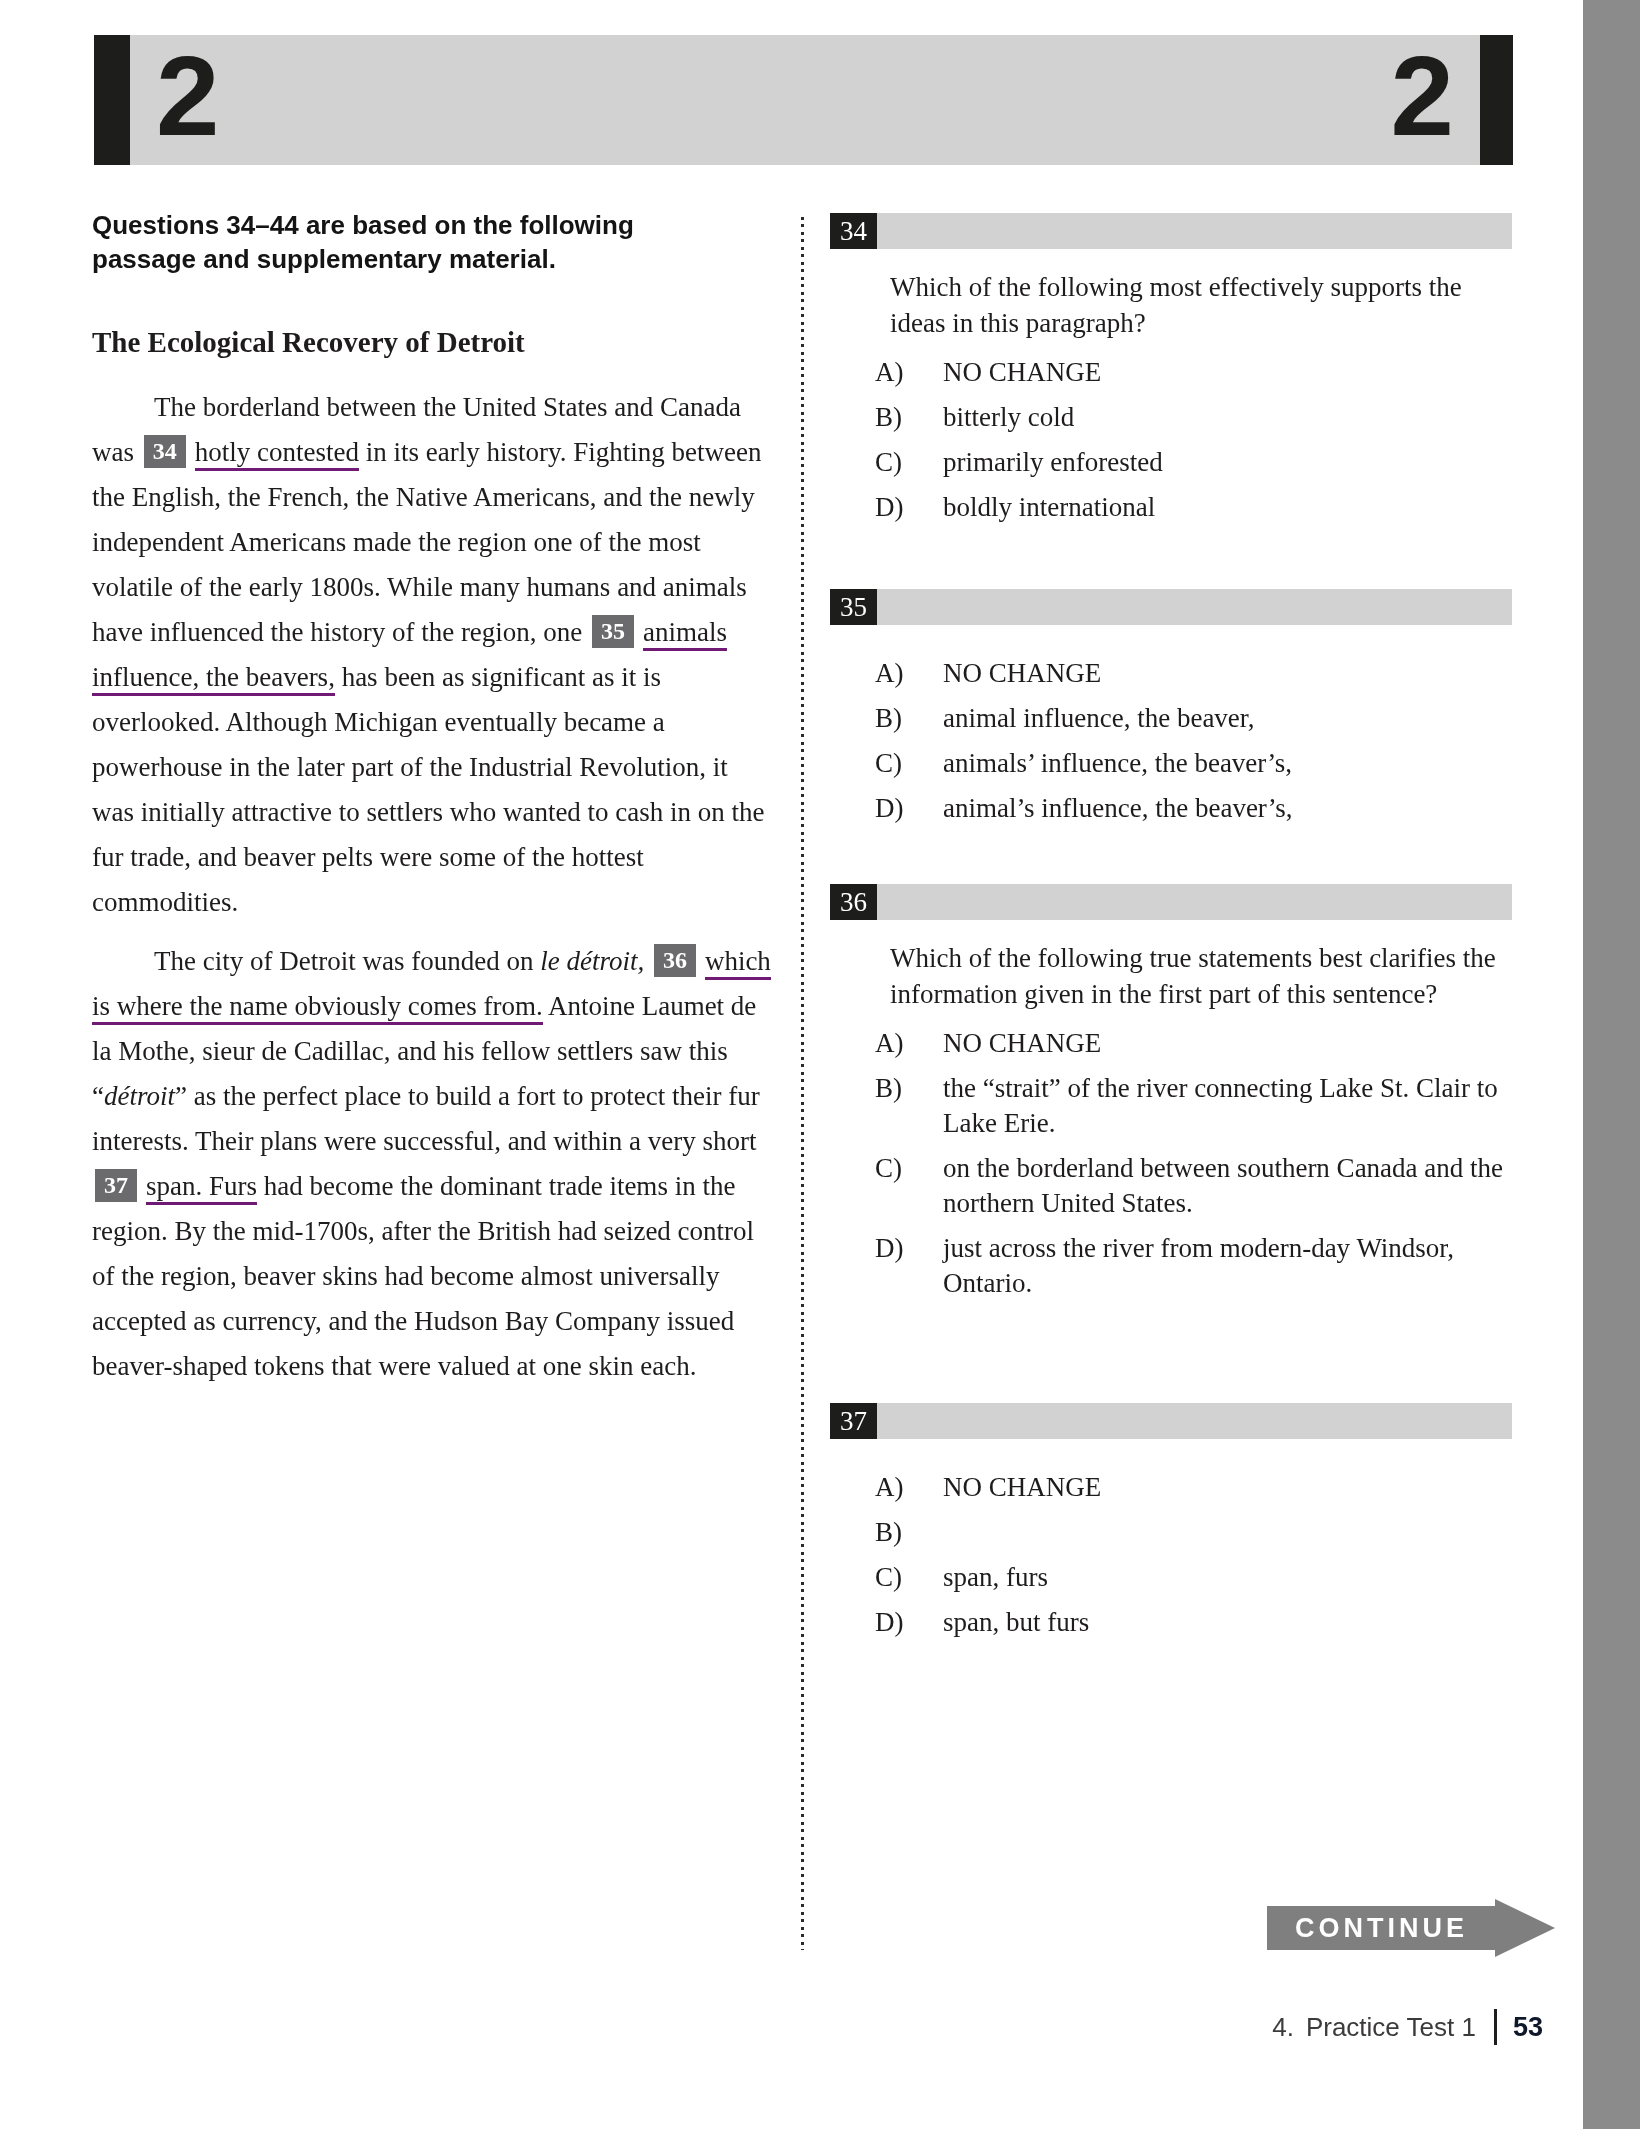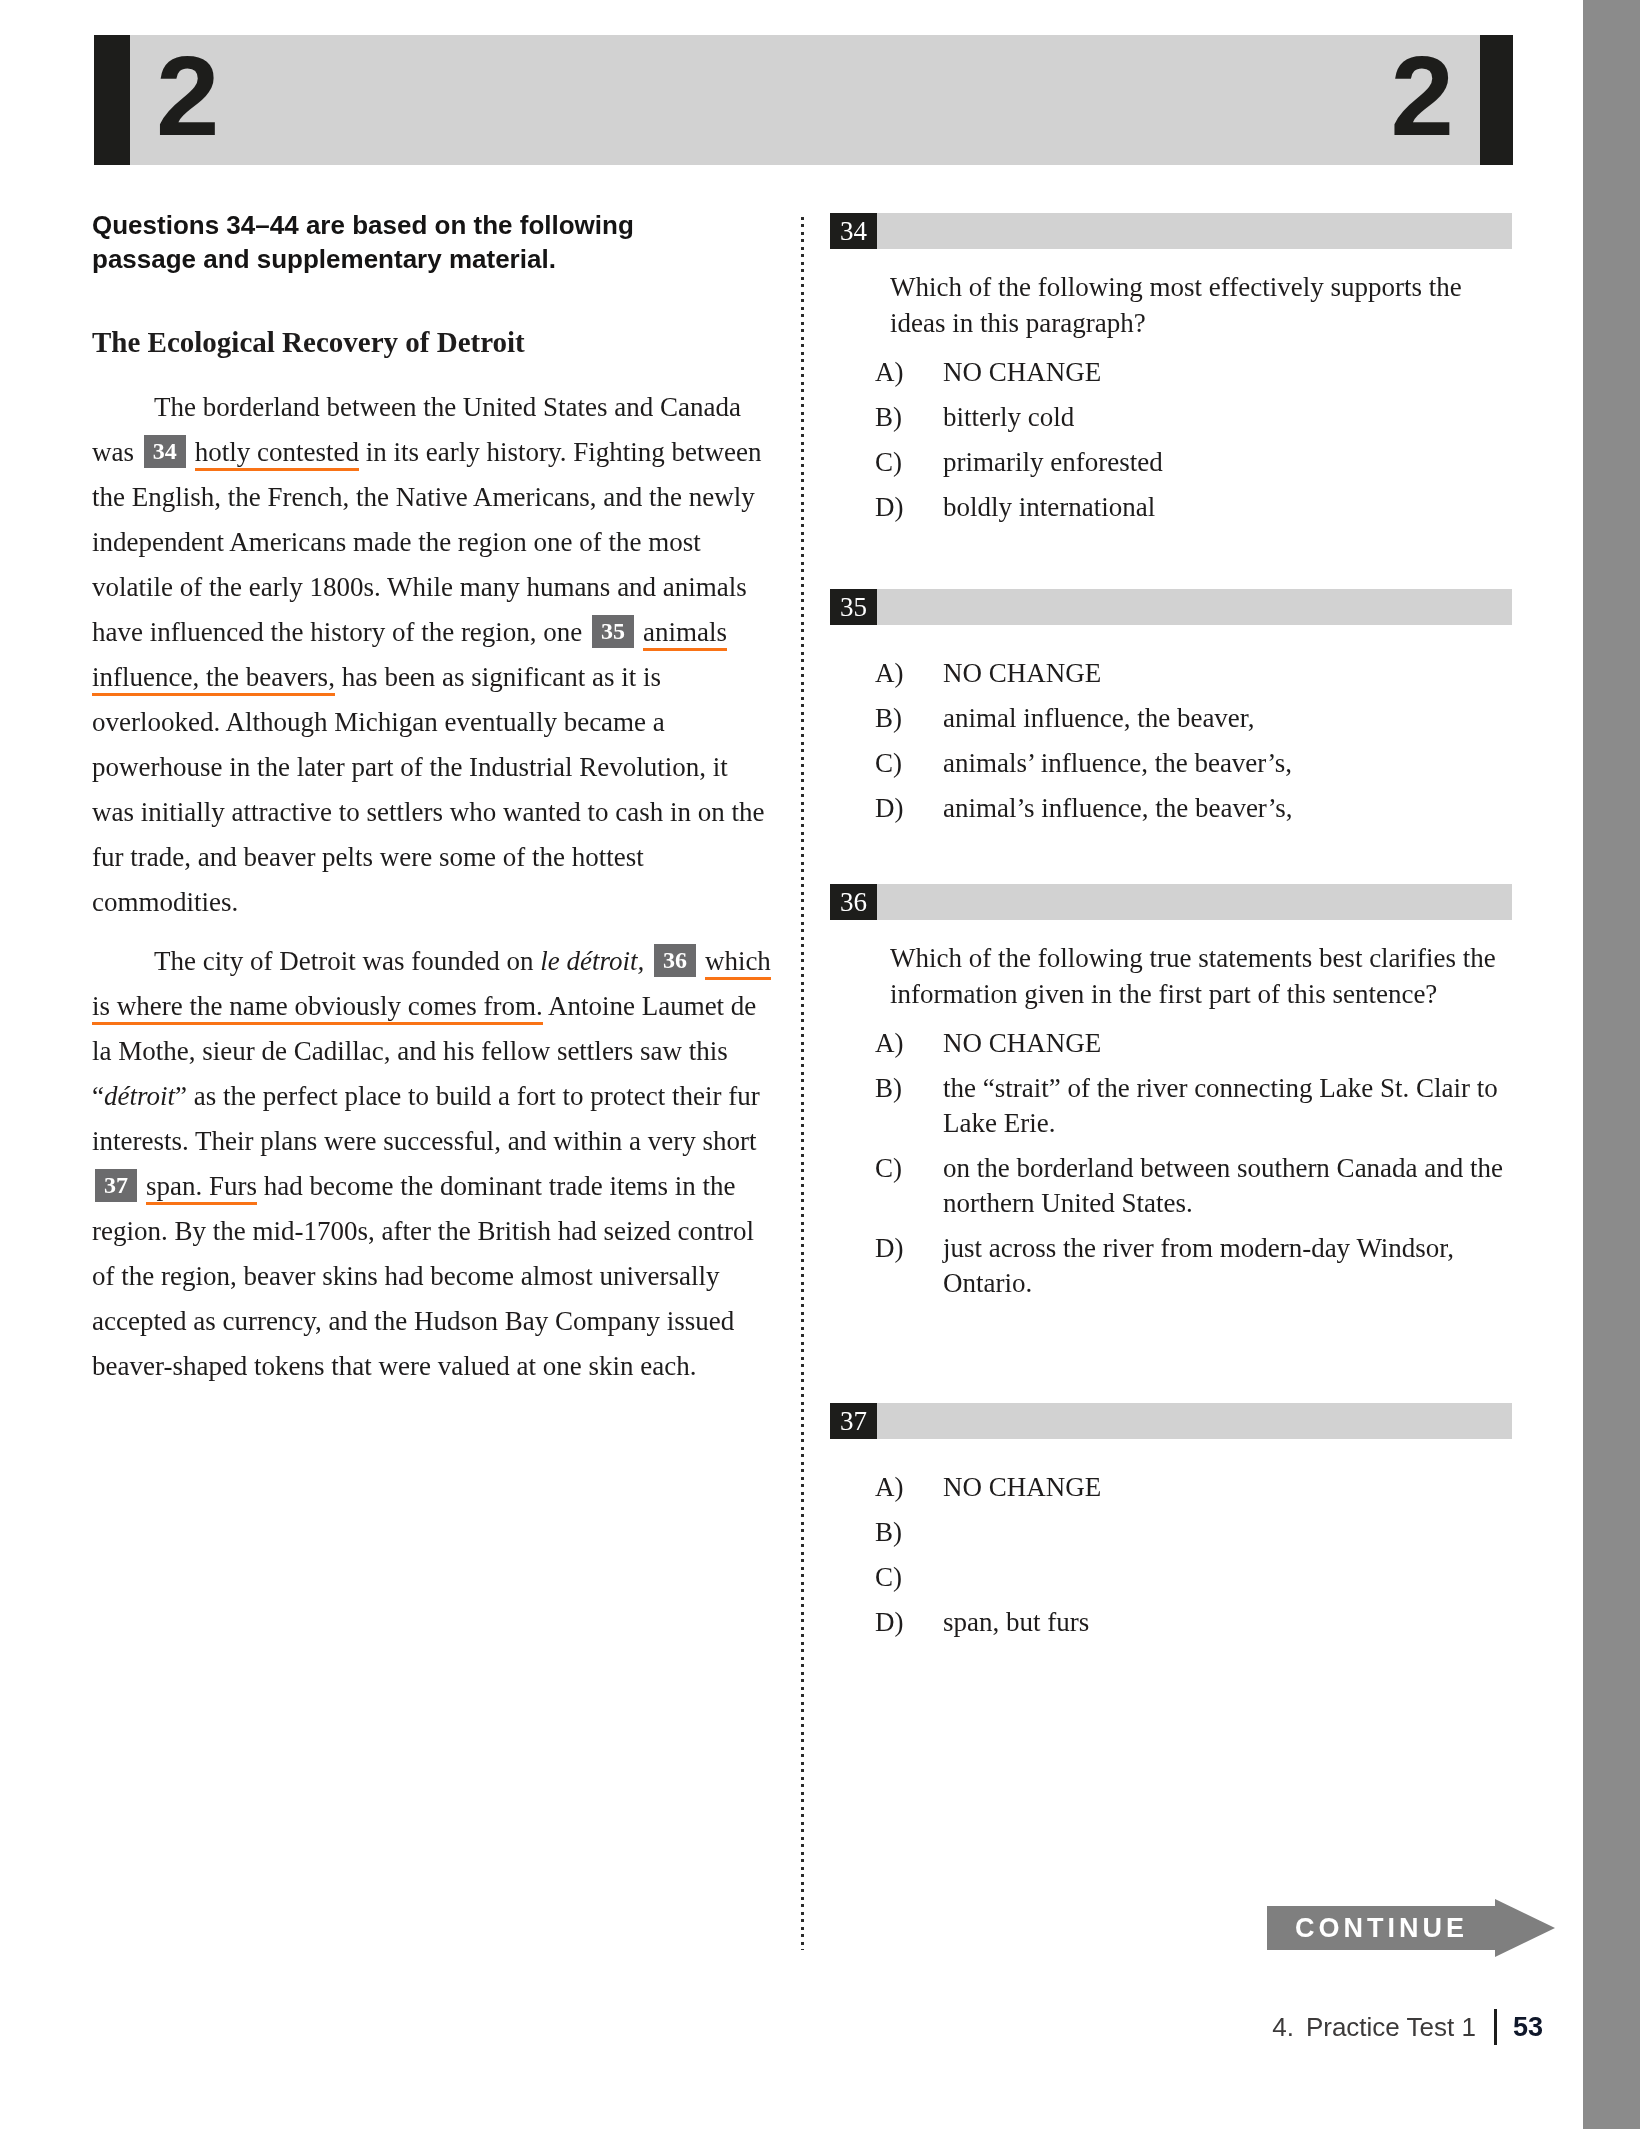--- a/index.html
+++ b/index.html
@@ -32,21 +32,21 @@
 
   
   .left-col{position:absolute;left:92px;top:208px;width:684px;}
   .instructions{margin:0 0 49px 0;font-family:"Liberation Sans", sans-serif;font-weight:700;
       font-size:26px;line-height:34px;color:#151414;width:645px;}
   .passage-title{margin:0 0 26px 0;font-size:29px;line-height:34px;font-weight:700;}
   .passage-para{margin:0 0 14px 0;font-size:27px;line-height:45px;text-indent:62px;}
   .marker{display:inline-block;text-indent:0;background:var(--marker-gray);color:#ffffff;
       font-size:24px;line-height:33px;padding:0 9px;margin:0 9px 0 3px;font-weight:600;
       position:relative;top:-2px;}
-  .u{border-bottom:3px solid #f97316;padding-bottom:1px;}
+  .u{border-bottom:3px solid #701a75;padding-bottom:1px;}
   .it{font-style:italic;margin-top:32px;}
 
   
   .question{position:absolute;left:830px;width:690px;}
   .q34{top:213px;} .q35{top:589px;} .q36{top:884px;} .q37{top:1403px;}
   .qbar{display:flex;height:36px;width:682px;}
   .qnum{width:47px;flex:none;background:var(--box-black);color:#ffffff;text-align:center;
       font-size:27px;line-height:37px;}
   .qbar-fill{flex:1;background:var(--bar-gray);}
   .qstem{margin:20px 0 0 60px;font-size:27px;line-height:36px;width:625px;}
@@ -184,20 +184,21 @@
       <div class="options no-stem">
           <div class="option">
             <span class="opt-letter">A)</span>
             <span class="opt-text">NO CHANGE</span>
           </div>
           <div class="option">
             <span class="opt-letter">B)</span>
           </div>
           <div class="option">
             <span class="opt-letter">C)</span>
+            <span class="opt-text">span, furs</span>
           </div>
           <div class="option">
             <span class="opt-letter">D)</span>
             <span class="opt-text">span, but furs</span>
           </div>
         </div>
     </section>
   </aside>
 
   <div class="continue">

